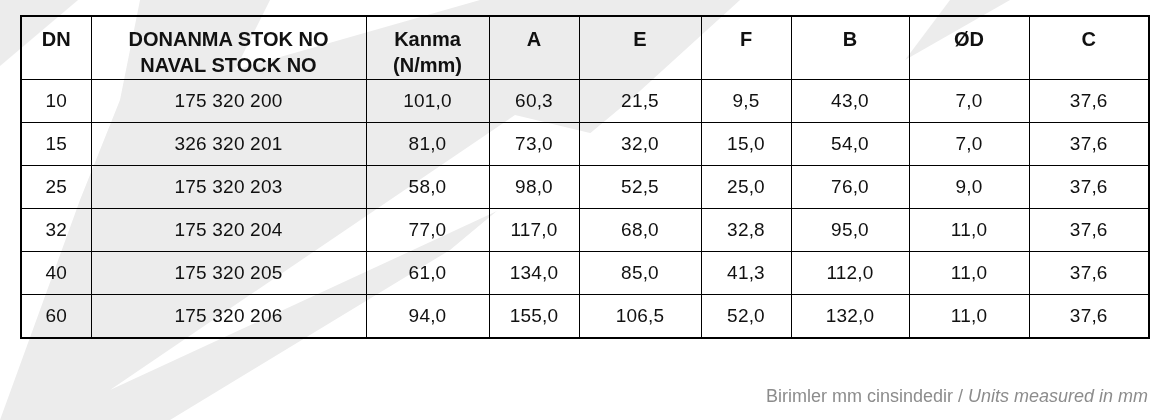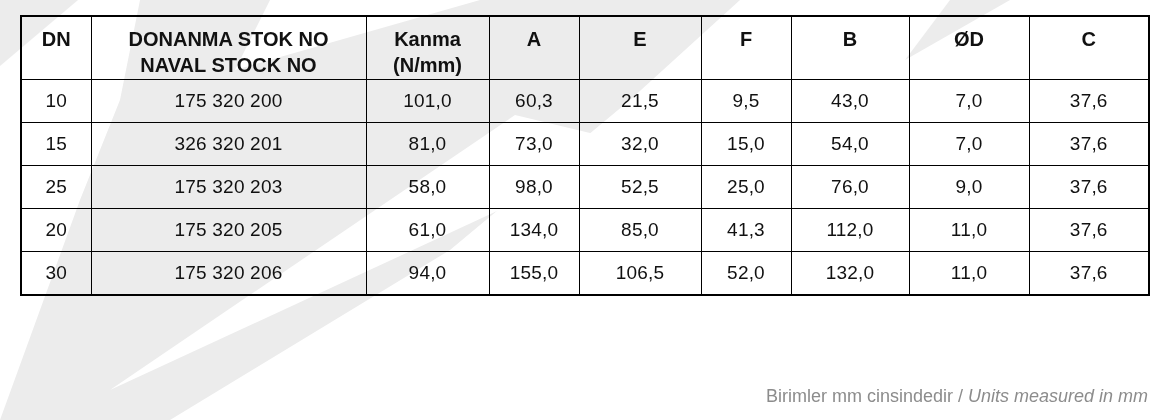--- a/index.html
+++ b/index.html
@@ -125,32 +125,43 @@
         <td>175 320 203</td>
         <td>58,0</td>
         <td>98,0</td>
         <td>52,5</td>
         <td>25,0</td>
         <td>76,0</td>
         <td>9,0</td>
         <td>37,6</td>
       </tr>
       <tr>
-        <td>20</td>
+        <td>32</td>
+        <td>175 320 204</td>
+        <td>77,0</td>
+        <td>117,0</td>
+        <td>68,0</td>
+        <td>32,8</td>
+        <td>95,0</td>
+        <td>11,0</td>
+        <td>37,6</td>
+      </tr>
+      <tr>
+        <td>40</td>
         <td>175 320 205</td>
         <td>61,0</td>
         <td>134,0</td>
         <td>85,0</td>
         <td>41,3</td>
         <td>112,0</td>
         <td>11,0</td>
         <td>37,6</td>
       </tr>
       <tr>
-        <td>30</td>
+        <td>60</td>
         <td>175 320 206</td>
         <td>94,0</td>
         <td>155,0</td>
         <td>106,5</td>
         <td>52,0</td>
         <td>132,0</td>
         <td>11,0</td>
         <td>37,6</td>
       </tr>
     </tbody>

